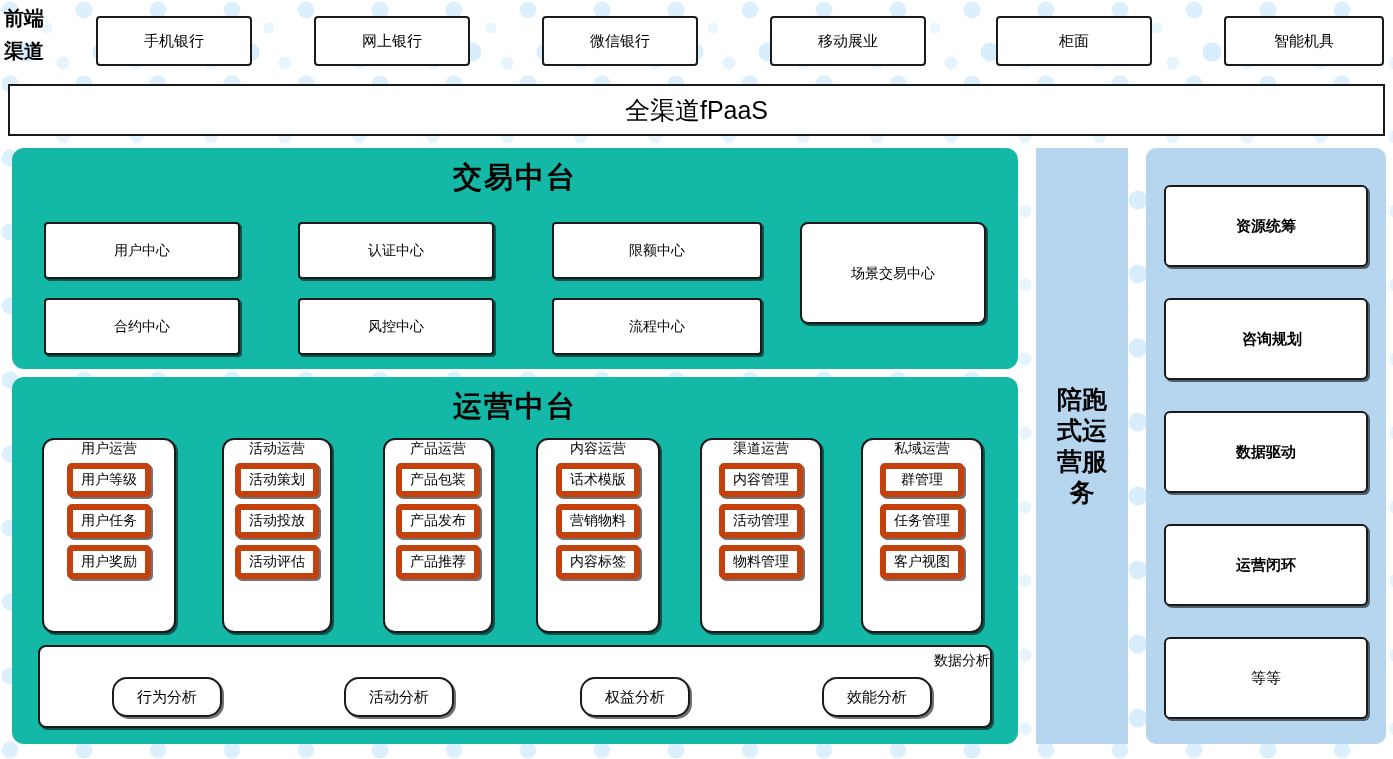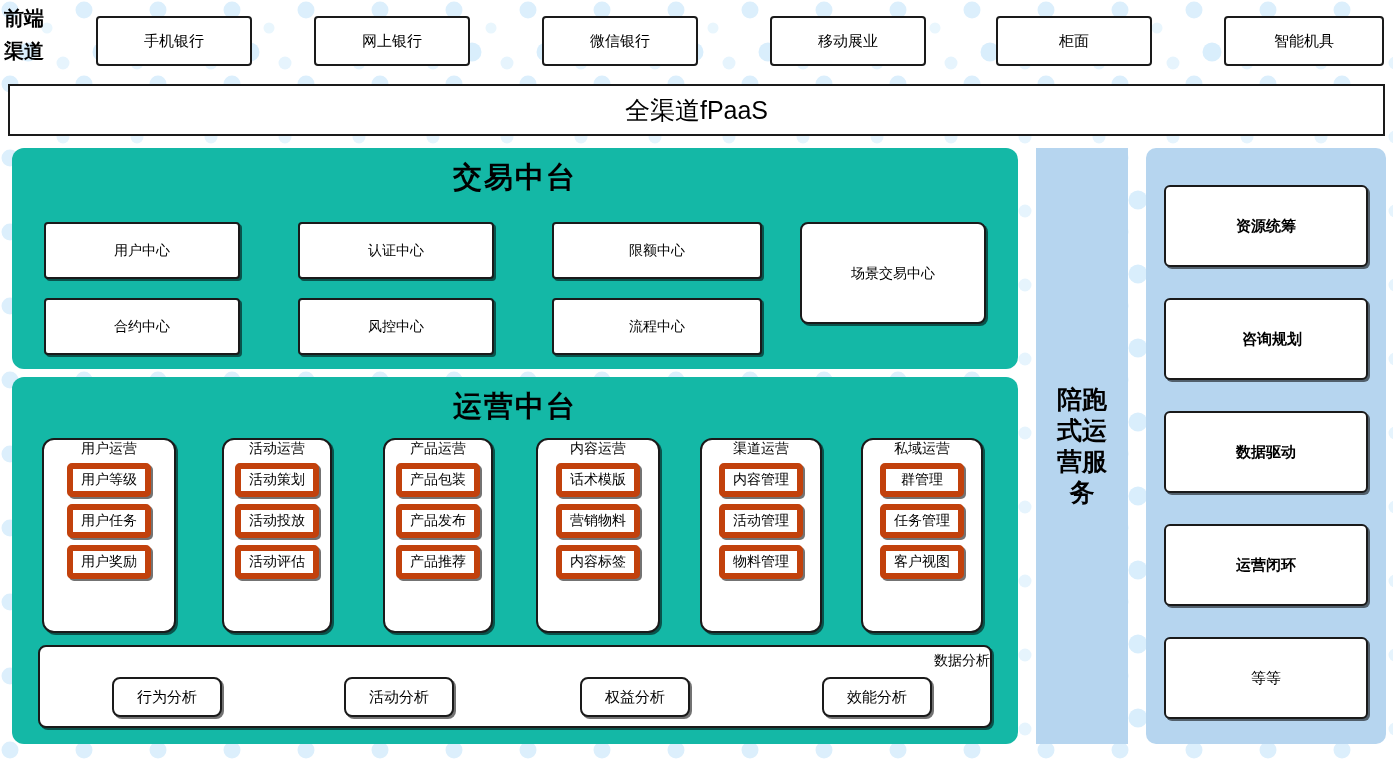--- a/index.html
+++ b/index.html
@@ -136,21 +136,21 @@
     position: absolute;
     left: 4px; right: 0; top: 5px;
     text-align: right;
     font-size: 14px;
   }
   .da-item {
     position: absolute;
     top: 30px;
     width: 110px; height: 40px;
     border: 2px solid #1a1a1a;
-    border-radius: 8px;
+    border-radius: 15px;
     background: #fff;
     box-shadow: 2px 2px 0 rgba(0,0,0,0.55);
     display: flex;
     align-items: center;
     justify-content: center;
     font-size: 15px;
   }
 
   
   #service-col {

